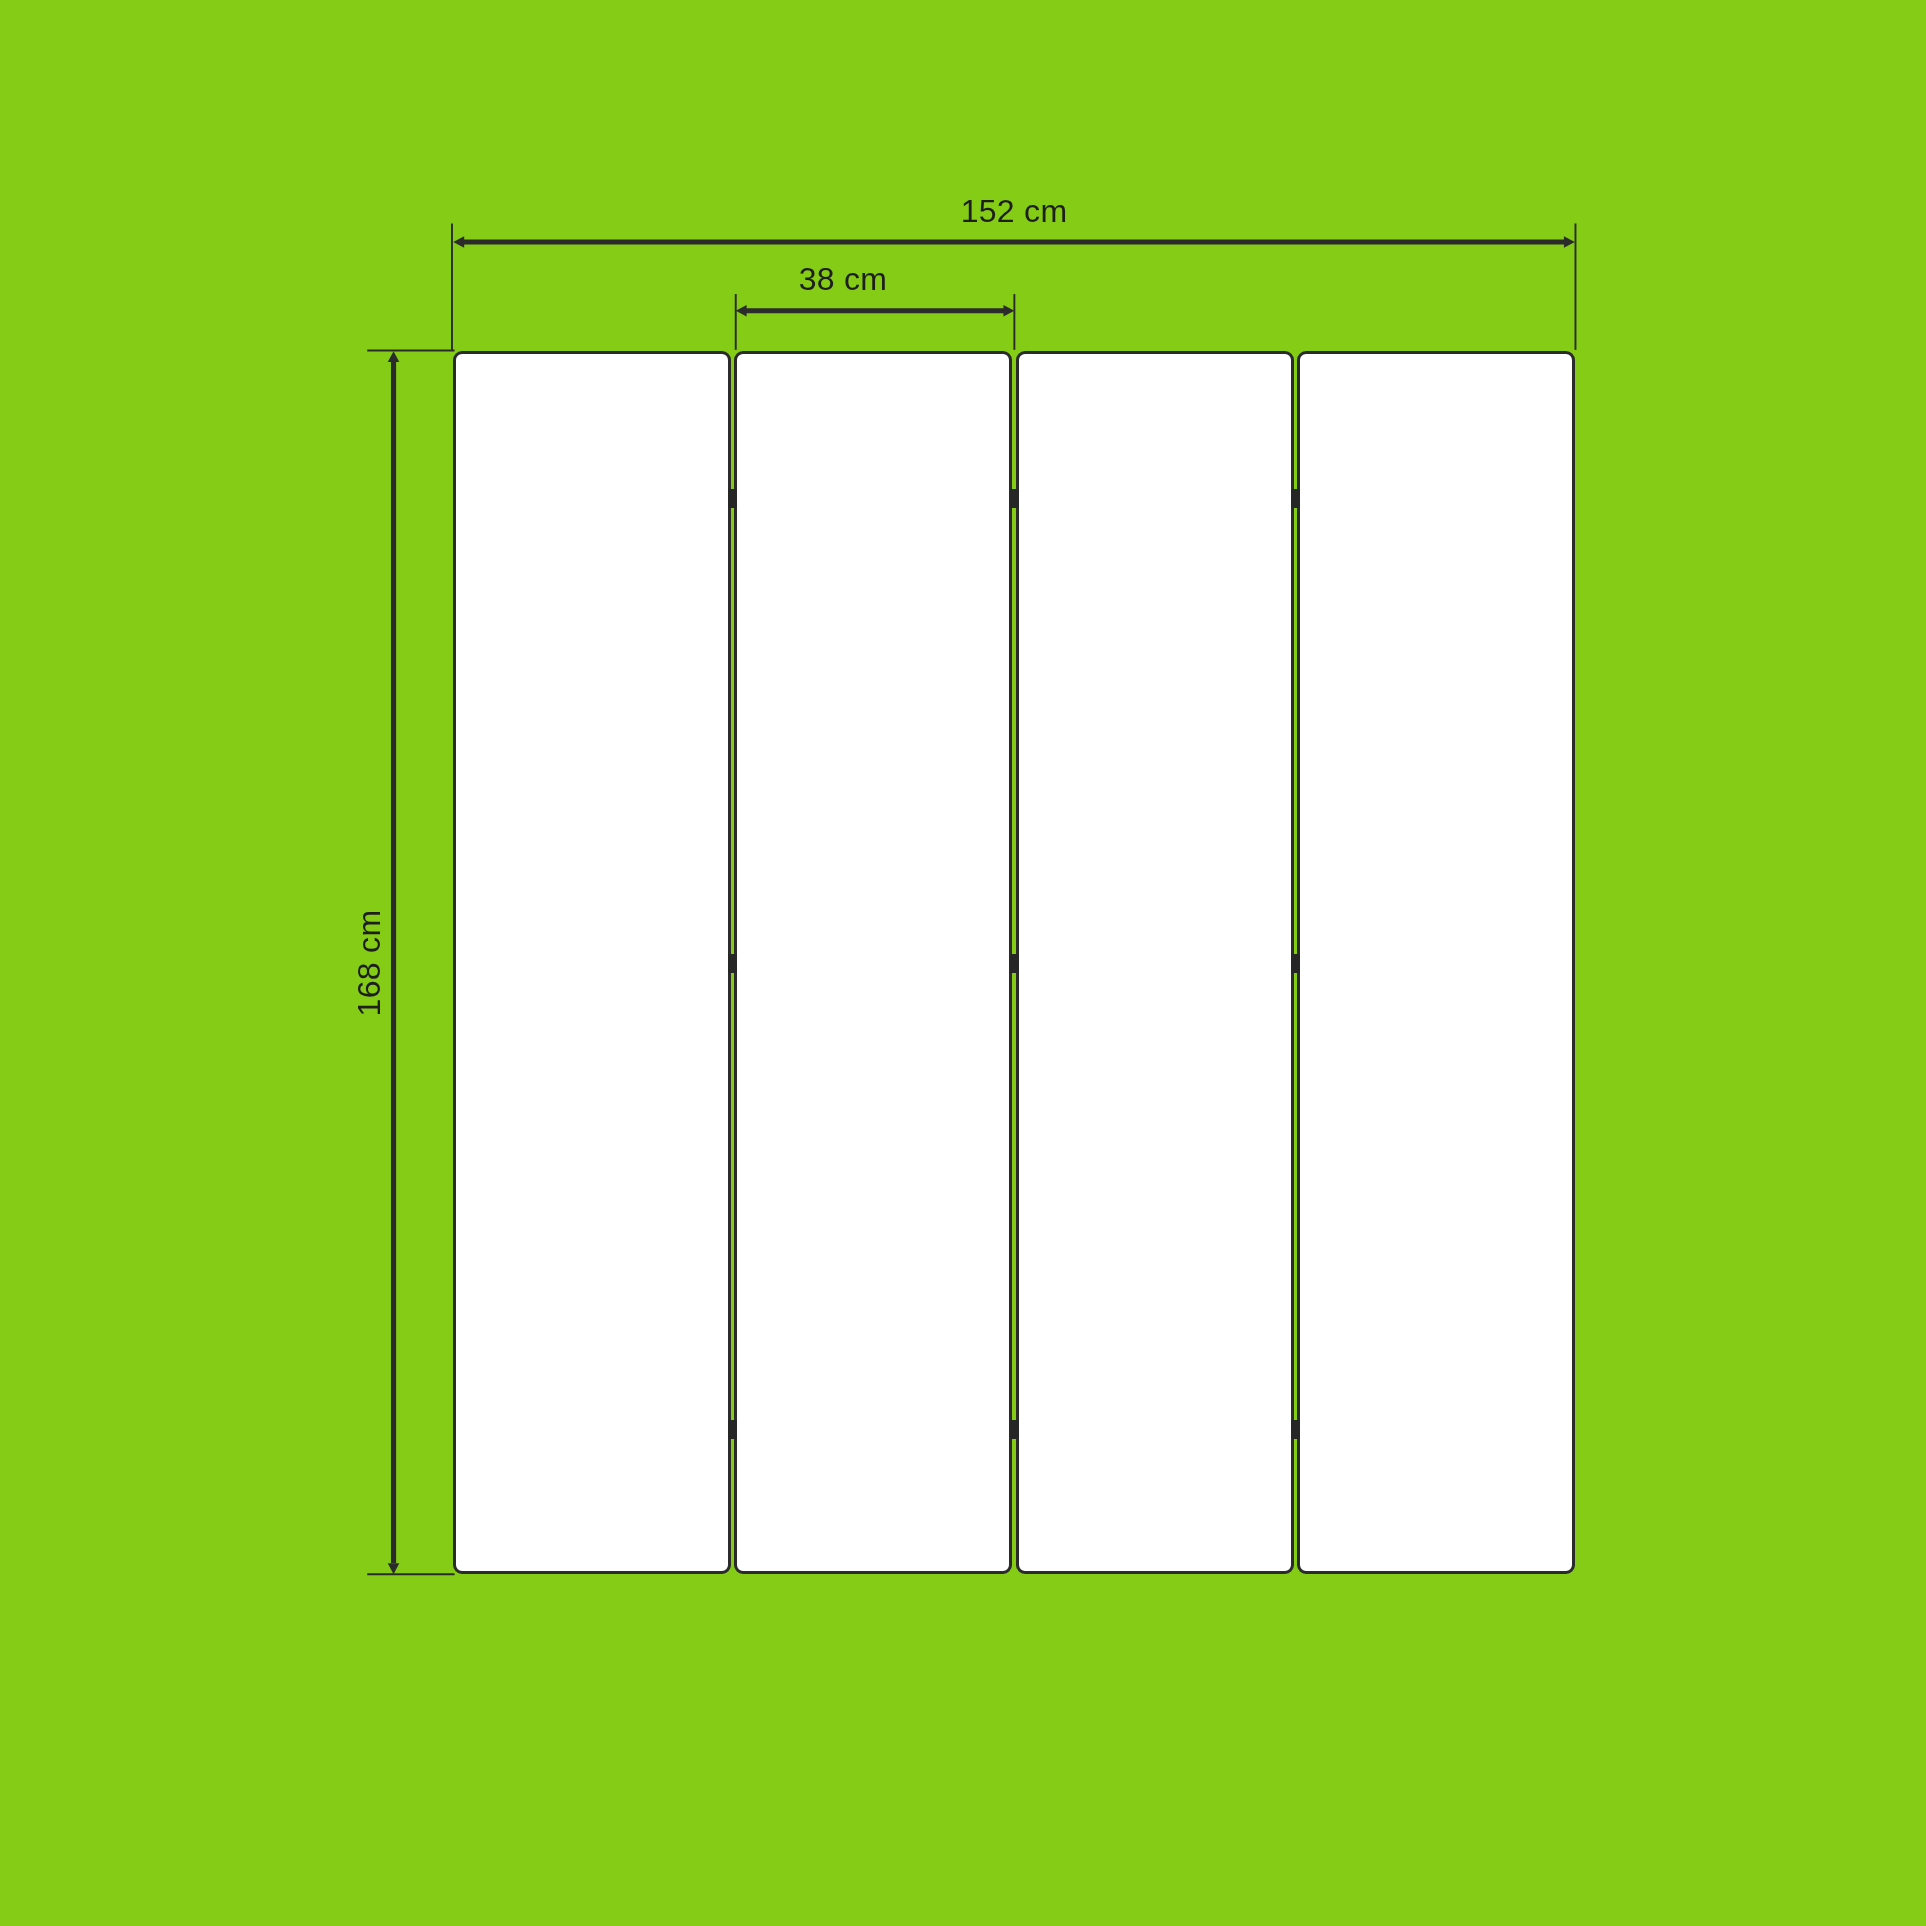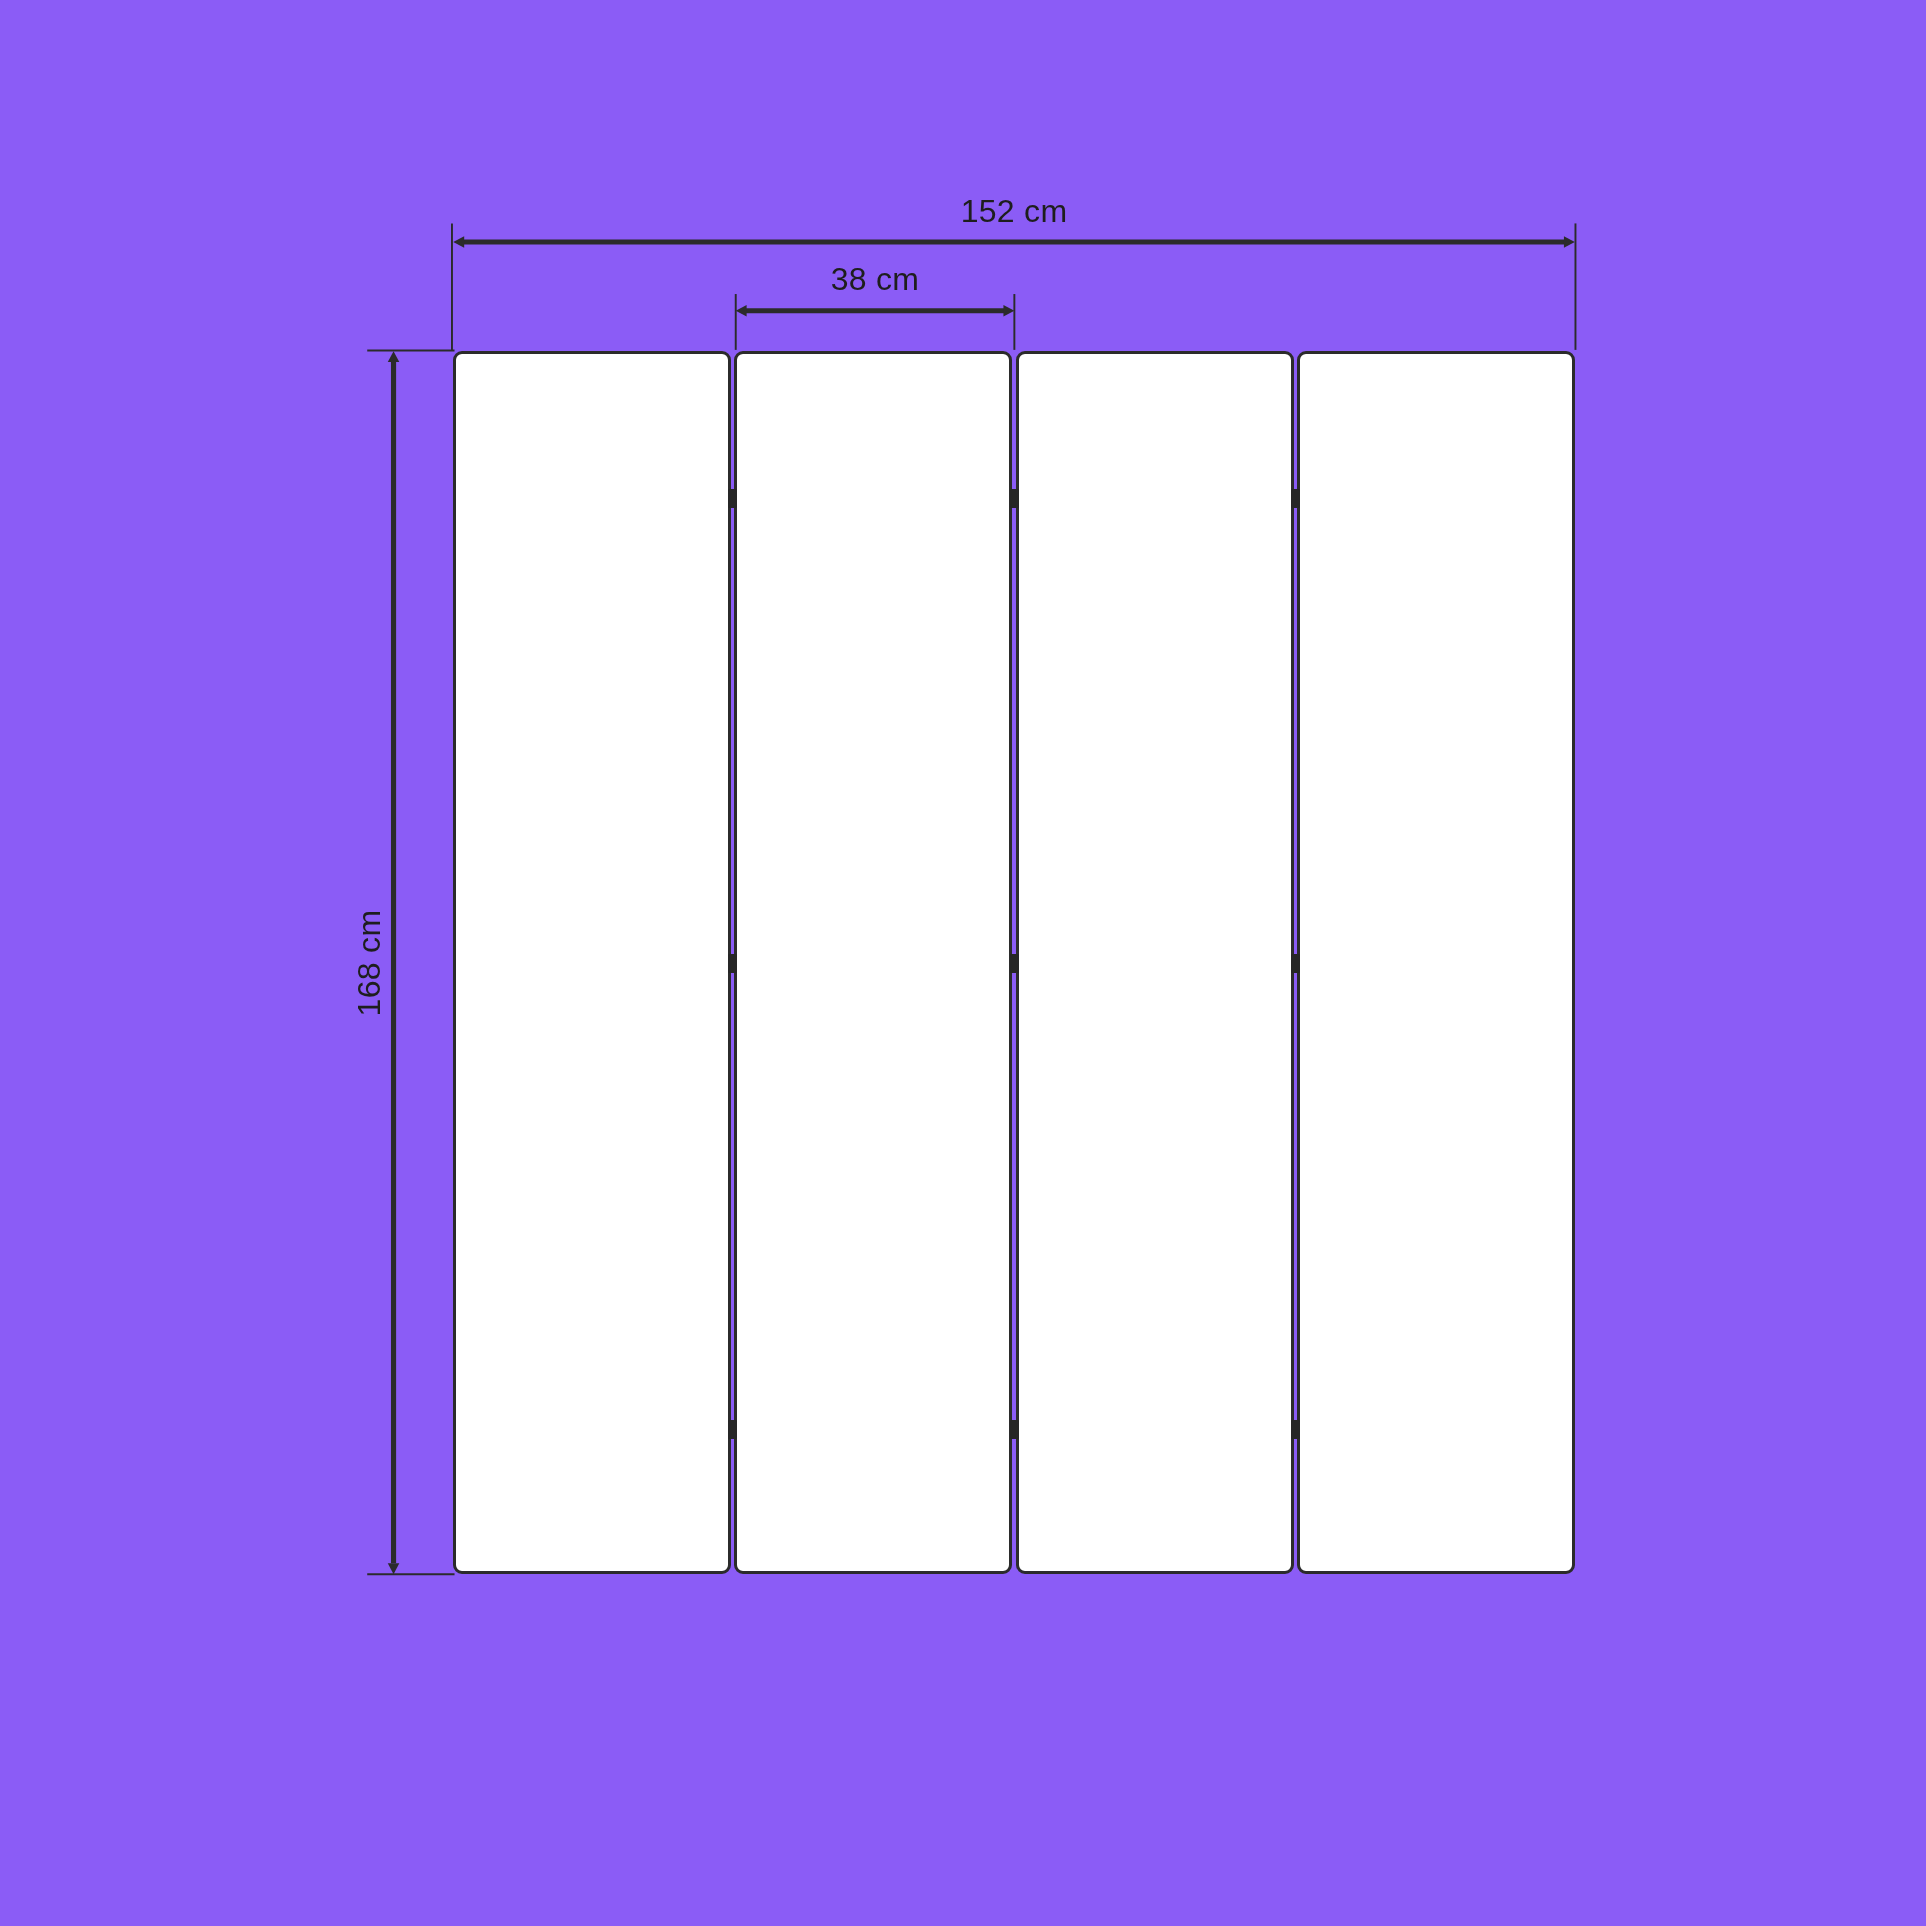--- a/index.html
+++ b/index.html
@@ -1,20 +1,20 @@
 <!DOCTYPE html>
 <html style="font-size:10.3px"><head>
 <meta charset="utf-8">
 <style>
   * { margin: 0; padding: 0; box-sizing: border-box; }
   html, body { width: 1926px; height: 1926px; background: #ffffff; }
   .canvas {
     position: relative;
     width: 1926px; height: 1926px;
-    background: #8b5cf6;
+    background: #84cc16;
     font-family: "Liberation Sans", sans-serif;
     color: #1e1e1e;
     overflow: hidden;
   }
   .dims-layer { position: absolute; left: 0; top: 0; width: 1926px; height: 1926px; }
   .ext-line  { stroke: #2b2b2b; stroke-width: 3; fill: none; }
   .dim-line  { stroke: #2b2b2b; stroke-width: 8; fill: none; }
   .arrowhead { fill: #2b2b2b; stroke: none; }
 
   .panels-row {
@@ -87,18 +87,18 @@
   <div class="hinge" style="left:728px; top:1420px;"></div>
   <div class="hinge" style="left:1010px; top:489px;"></div>
   <div class="hinge" style="left:1010px; top:954px;"></div>
   <div class="hinge" style="left:1010px; top:1420px;"></div>
   <div class="hinge" style="left:1291px; top:489px;"></div>
   <div class="hinge" style="left:1291px; top:954px;"></div>
   <div class="hinge" style="left:1291px; top:1420px;"></div>
 
   <div class="dim-label h-center" style="left:1014px; top:195px;">152 cm</div>
 
-  <div class="dim-label h-center" style="left:875px; top:263px;text-align:right;">38 cm</div>
+  <div class="dim-label h-center" style="left:843px; top:263px;text-align:right;">38 cm</div>
 
   <div class="dim-label rotated" style="left:369px; top:963px;">168 cm</div>
 
 </div>
 
 
 </body></html>

